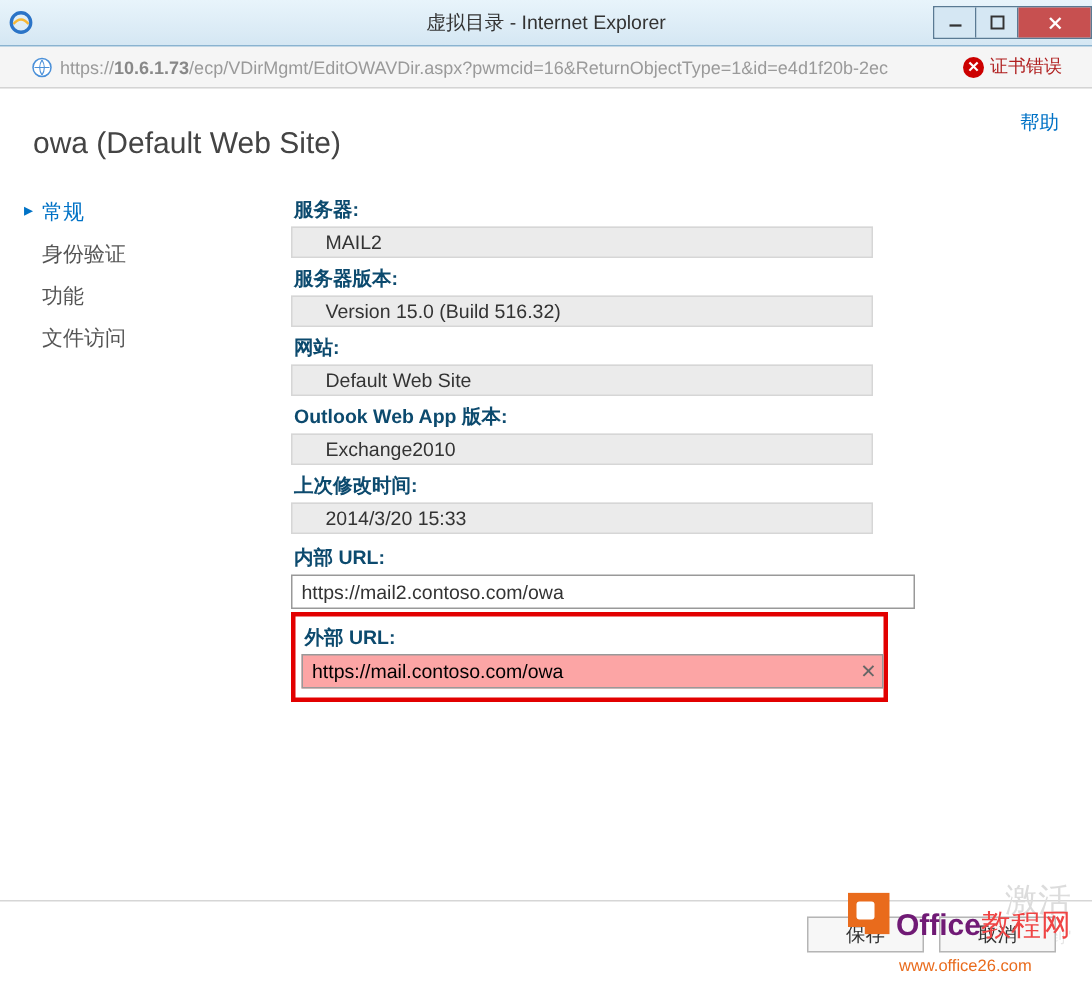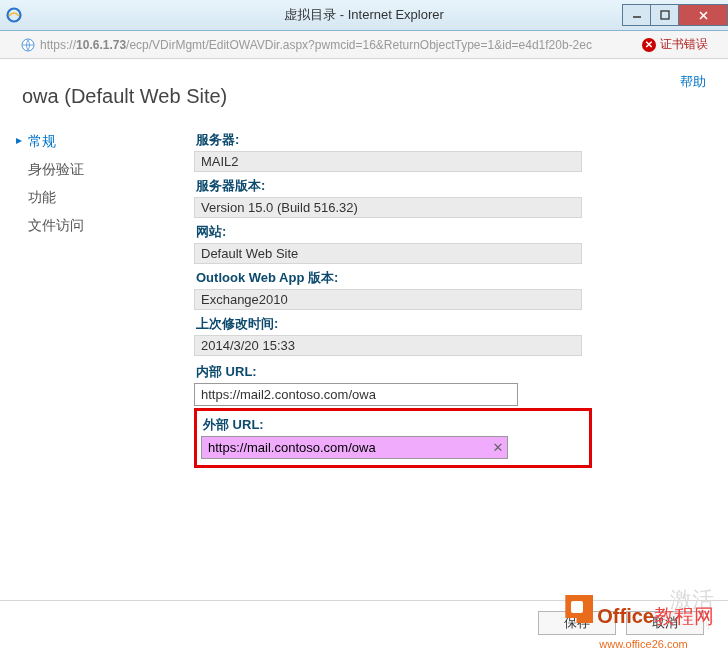--- a/index.html
+++ b/index.html
@@ -32,44 +32,44 @@
     
     .sidebar { width: 180px; font-size: 14px; }
     .nav-item { padding: 5px 2px 5px 14px; color: #555; cursor: pointer; position: relative; }
     .nav-item.selected { color: #0072c6; }
     .nav-item.selected::before { content: "▸"; position: absolute; left: 2px; font-size: 12px; color: #0072c6; }
 
     
     .main { flex: 1; font-size: 13px; padding-right: 22px; }
     .field { margin-bottom: 2px; }
     .field-label { color: #0c4a6e; padding: 3px 2px 2px 2px; font-size: 13px; font-weight: bold; }
-    .field-value { background: #ebebeb; border: 1px solid #d6d6d6; padding: 2px 6px; font-size: 13px; color: #333; width: 388px; min-height: 20px; }
+    .field-value { background: #ebebeb; border: 1px solid #d6d6d6; padding: 2px 22px; font-size: 13px; color: #333; width: 388px; min-height: 20px; }
     .url-label { margin-top: 4px; }
-    .field-input { width: 324px; border: 1px solid #999; padding: 3px 6px; font-size: 13px; background: #fff; color: #333; }
-    .field-input-wrap { width: 307px; border: 1px solid #999; display: flex; align-items: center; background: #f0abfc; }
+    .field-input { width: 416px; border: 1px solid #999; padding: 3px 6px; font-size: 13px; background: #fff; color: #333; }
+    .field-input-wrap { width: 388px; border: 1px solid #999; display: flex; align-items: center; background: #fca5a5; }
     .field-input-wrap input { border: none; outline: none; padding: 3px 6px; font-size: 13px; flex: 1; background: transparent; }
     .clear-x { width: 18px; text-align: center; color: #666; cursor: pointer; font-size: 13px; }
 
     .highlight-box { border: 3px solid #e20000; padding: 2px 4px 6px 4px; width: 398px; margin-top: 2px; }
     .highlight-box .field-label { padding-bottom: 2px; }
 
     
     .button-row { position: absolute; bottom: 22px; right: 24px; display: flex; gap: 10px; }
     .btn { width: 78px; height: 24px; background: #f7f7f7; border: 1px solid #b5b5b5; font-size: 13px; color: #333; cursor: pointer; }
 
     
     .ghost { position: absolute; right: 14px; bottom: 42px; color: #dcdcdc; font-size: 22px; pointer-events: none;}
     .ghost-sub { position: absolute; right: 14px; bottom: 25px; color: #e6e6e6; font-size: 11px; pointer-events: none;}
 
     
     .office-wm { position: absolute; right: 14px; bottom: 4px; font-size: 20px; font-weight: 600; color: #0d6bb5; display: flex; align-items: baseline; pointer-events: none; z-index: 5; }
     .office-wm .o-badge { width: 28px; height: 28px; background: #e96b1c; clip-path: polygon(0 0,100% 0,100% 100%,40% 100%,40% 82%,0 82%); margin-right: 4px; position: relative; }
     .office-wm .o-badge::after { content:""; position: absolute; left: 6px; top: 6px; width: 12px; height: 12px; background: #fff; border-radius: 2px;}
     .office-wm .wm-url { font-size: 11px; color: #e96b1c; margin-left: 2px; font-weight: 500;}
-    .office-wm .wm-main { color: #c2410c; }
+    .office-wm .wm-main { color: #701a75; }
     .office-wm .wm-sub { color: #ef4444; font-size: 20px; font-weight: 400;}
 
     hr.bottom-line { position: absolute; bottom: 56px; left: 0; right: 0; border: none; border-top: 1px solid #d6d6d6; }
   </style>
 </head>
 <body>
 
 <div class="titlebar">
   <span class="ie-icon">
     <svg viewBox="0 0 16 16" width="16" height="16">

